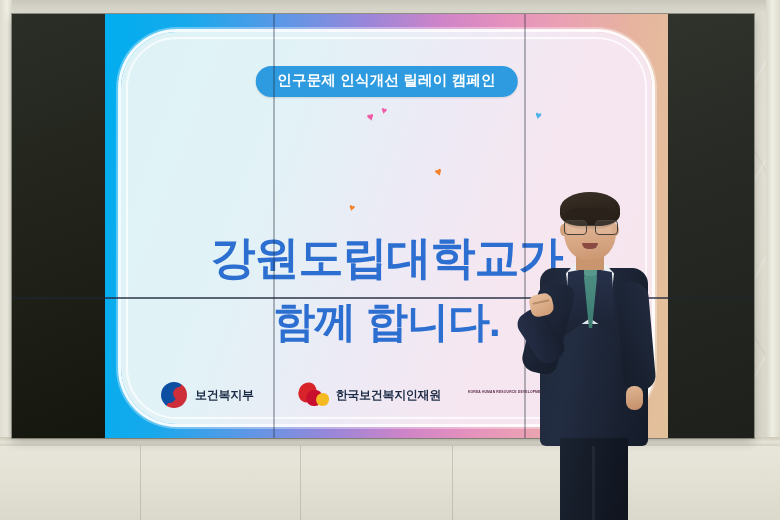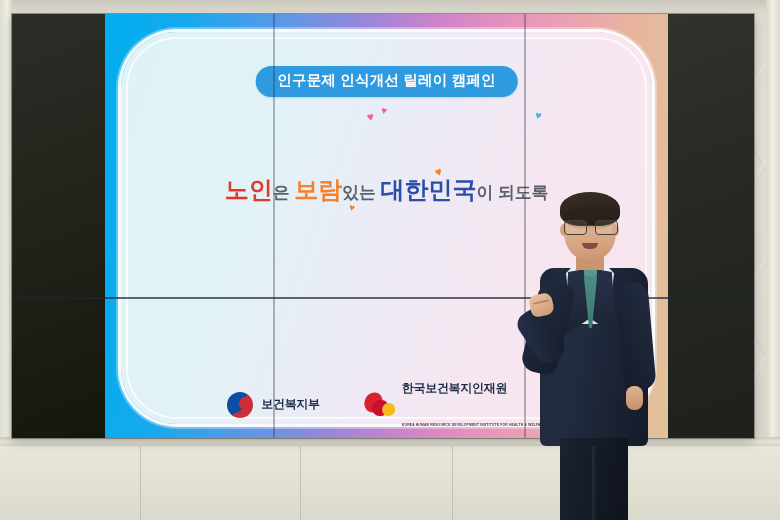--- a/index.html
+++ b/index.html
@@ -130,21 +130,21 @@
   .taegeuk::before,.taegeuk::after{
     content:"";position:absolute;width:13px;height:13px;border-radius:50%;
   }
   .taegeuk::before{background:#0B4EA2;left:1.5px;top:8px;}
   .taegeuk::after{background:#CD2E3A;left:11.5px;top:5px;}
   .logo-text{font-size:12px;font-weight:700;color:#1B2B45;letter-spacing:-.3px;}
   .blob{position:relative;width:30px;height:24px;flex:0 0 auto;}
   .blob .b1{position:absolute;left:0;top:0;width:19px;height:19px;border-radius:60% 40% 55% 45%;background:#D8232A;transform:rotate(-18deg);}
   .blob .b2{position:absolute;left:8px;top:7px;width:16px;height:16px;border-radius:58% 42% 48% 52%;background:#C8102E;}
   .blob .b3{position:absolute;left:18px;top:10px;width:13px;height:13px;border-radius:55% 45% 50% 50%;background:#F5B921;}
-  .logo-stack{display:flex;flex-direction:column;justify-content:flex-start;line-height:1.05;gap:27px;}
+  .logo-stack{display:flex;flex-direction:row;justify-content:flex-start;line-height:1.05;gap:27px;}
   .logo-sub{font-size:3.4px;color:#5A2B4A;letter-spacing:.15px;white-space:nowrap;margin-top:2px;font-weight:700;}
 
   
   .person{position:absolute;left:524px;top:190px;width:140px;height:330px;}
   .p-head{
     position:absolute;left:40px;top:8px;width:52px;height:62px;border-radius:46% 46% 44% 44%;
     background:linear-gradient(170deg,#E7BE9E 0%,#DCAD8B 55%,#C9956F 100%);
   }
   .p-hair{
     position:absolute;left:36px;top:2px;width:60px;height:34px;
@@ -248,24 +248,25 @@
 
         <div class="badge">인구문제 인식개선 릴레이 캠페인</div>
 
         <span class="heart h1">♥</span>
         <span class="heart h2">♥</span>
         <span class="heart h3">♥</span>
         <span class="heart h4">♥</span>
         <span class="heart h5">♥</span>
 
 
-        <div class="line2">
-          <span class="t-red">노인</span><span class="t-gray">은 </span><span class="t-orange">보람</span><span class="t-gray">있는 </span><span class="t-navy">대한민국</span><span class="t-gray">이 되도록</span>
+
+        <div class="bigline a">
+          <span>강원도립대학교</span><span class="suffix">가</span>
         </div>
-
+        <div class="bigline b">함께 합니다.</div>
 
         <div class="logos">
           <div class="logo">
             <span class="taegeuk"></span>
             <span class="logo-text">보건복지부</span>
           </div>
           <div class="logo">
             <span class="blob">
               <span class="b1"></span>
                 <span class="b2"></span>

